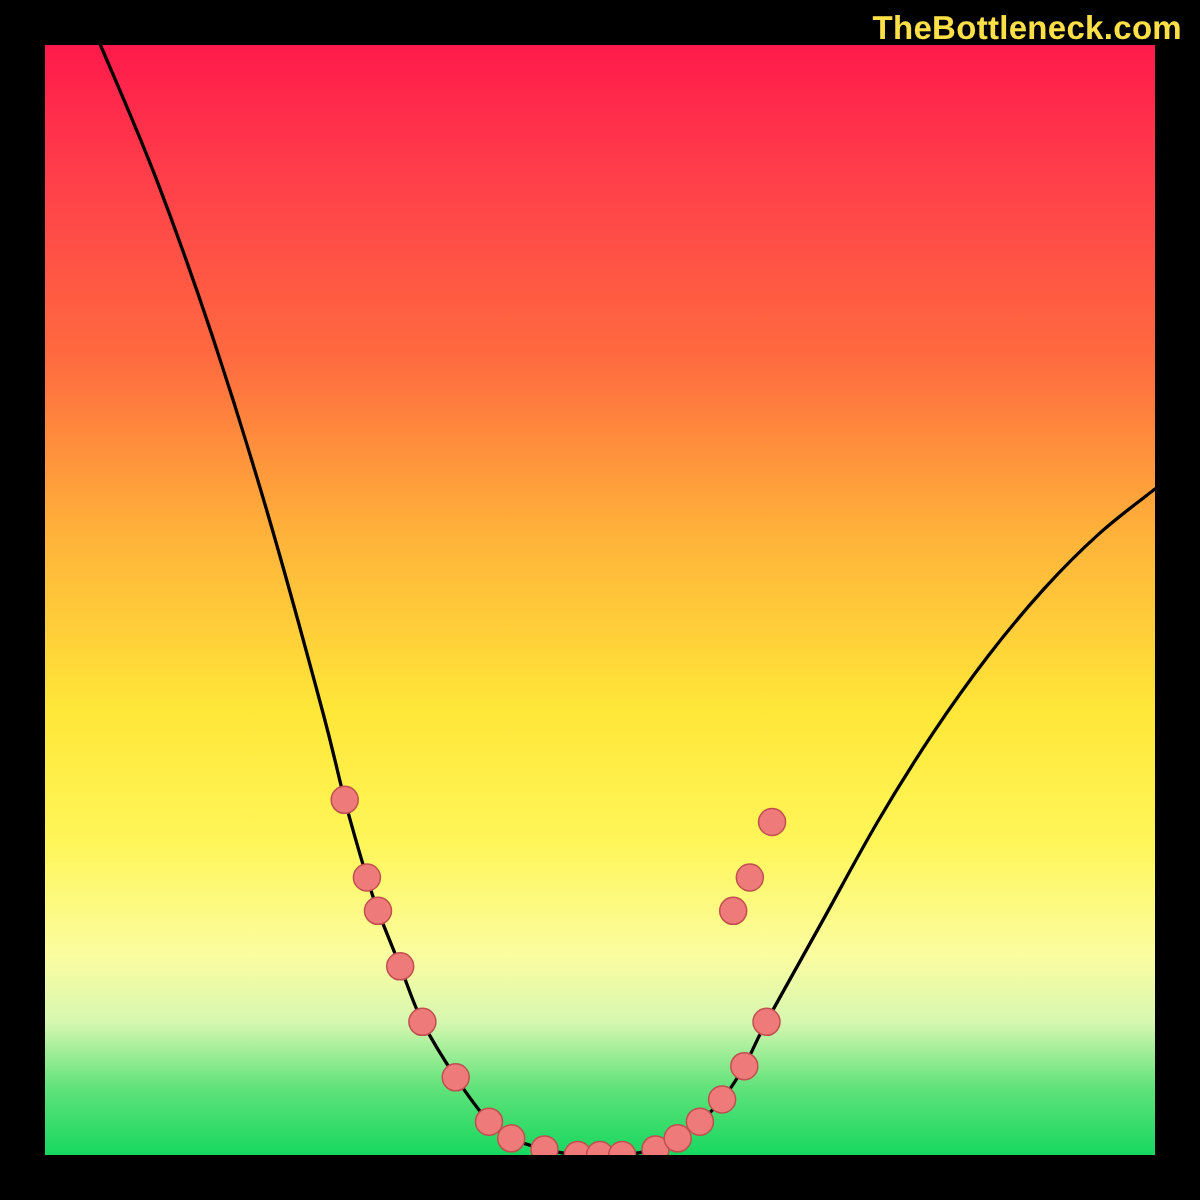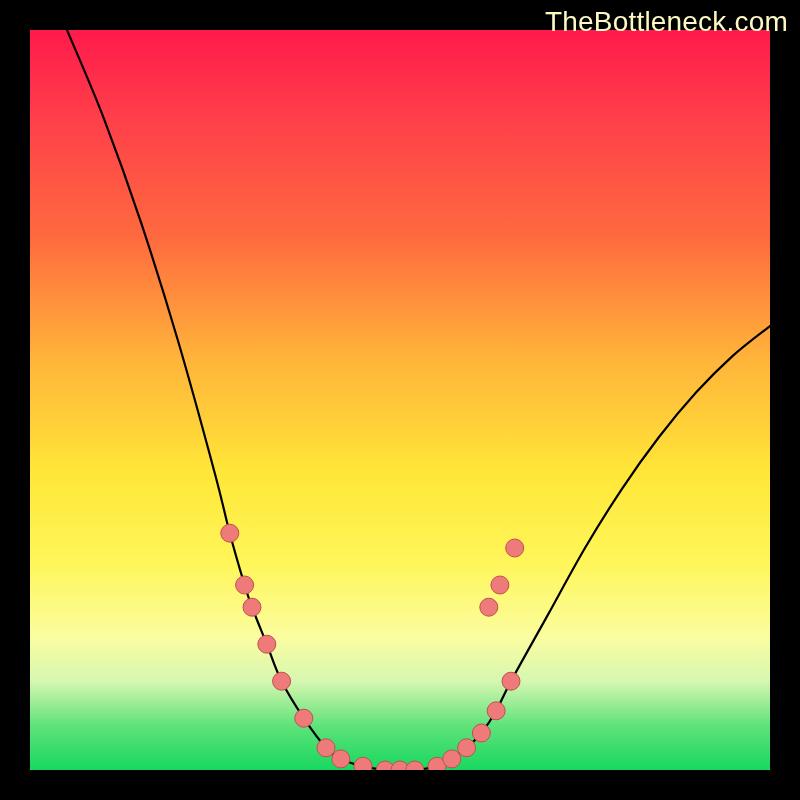--- a/index.html
+++ b/index.html
@@ -34,23 +34,23 @@
       #fbfda0 82%,
       #d6f7b0 88%,
       #5fe27a 94%,
       #17d85f 100%
     );
   }
   .watermark {
     position: absolute;
     top: 6px;
     right: 12px;
-    color: #fef9c3;
-    font-size: 28px;
-    font-weight: 400;
+    color: #fde047;
+    font-size: 22px;
+    font-weight: 700;
     letter-spacing: 0.2px;
     z-index: 5;
     user-select: none;
   }
   svg.curve {
     position: absolute;
     left: 0;
     top: 0;
     width: 740px;
     height: 740px;

